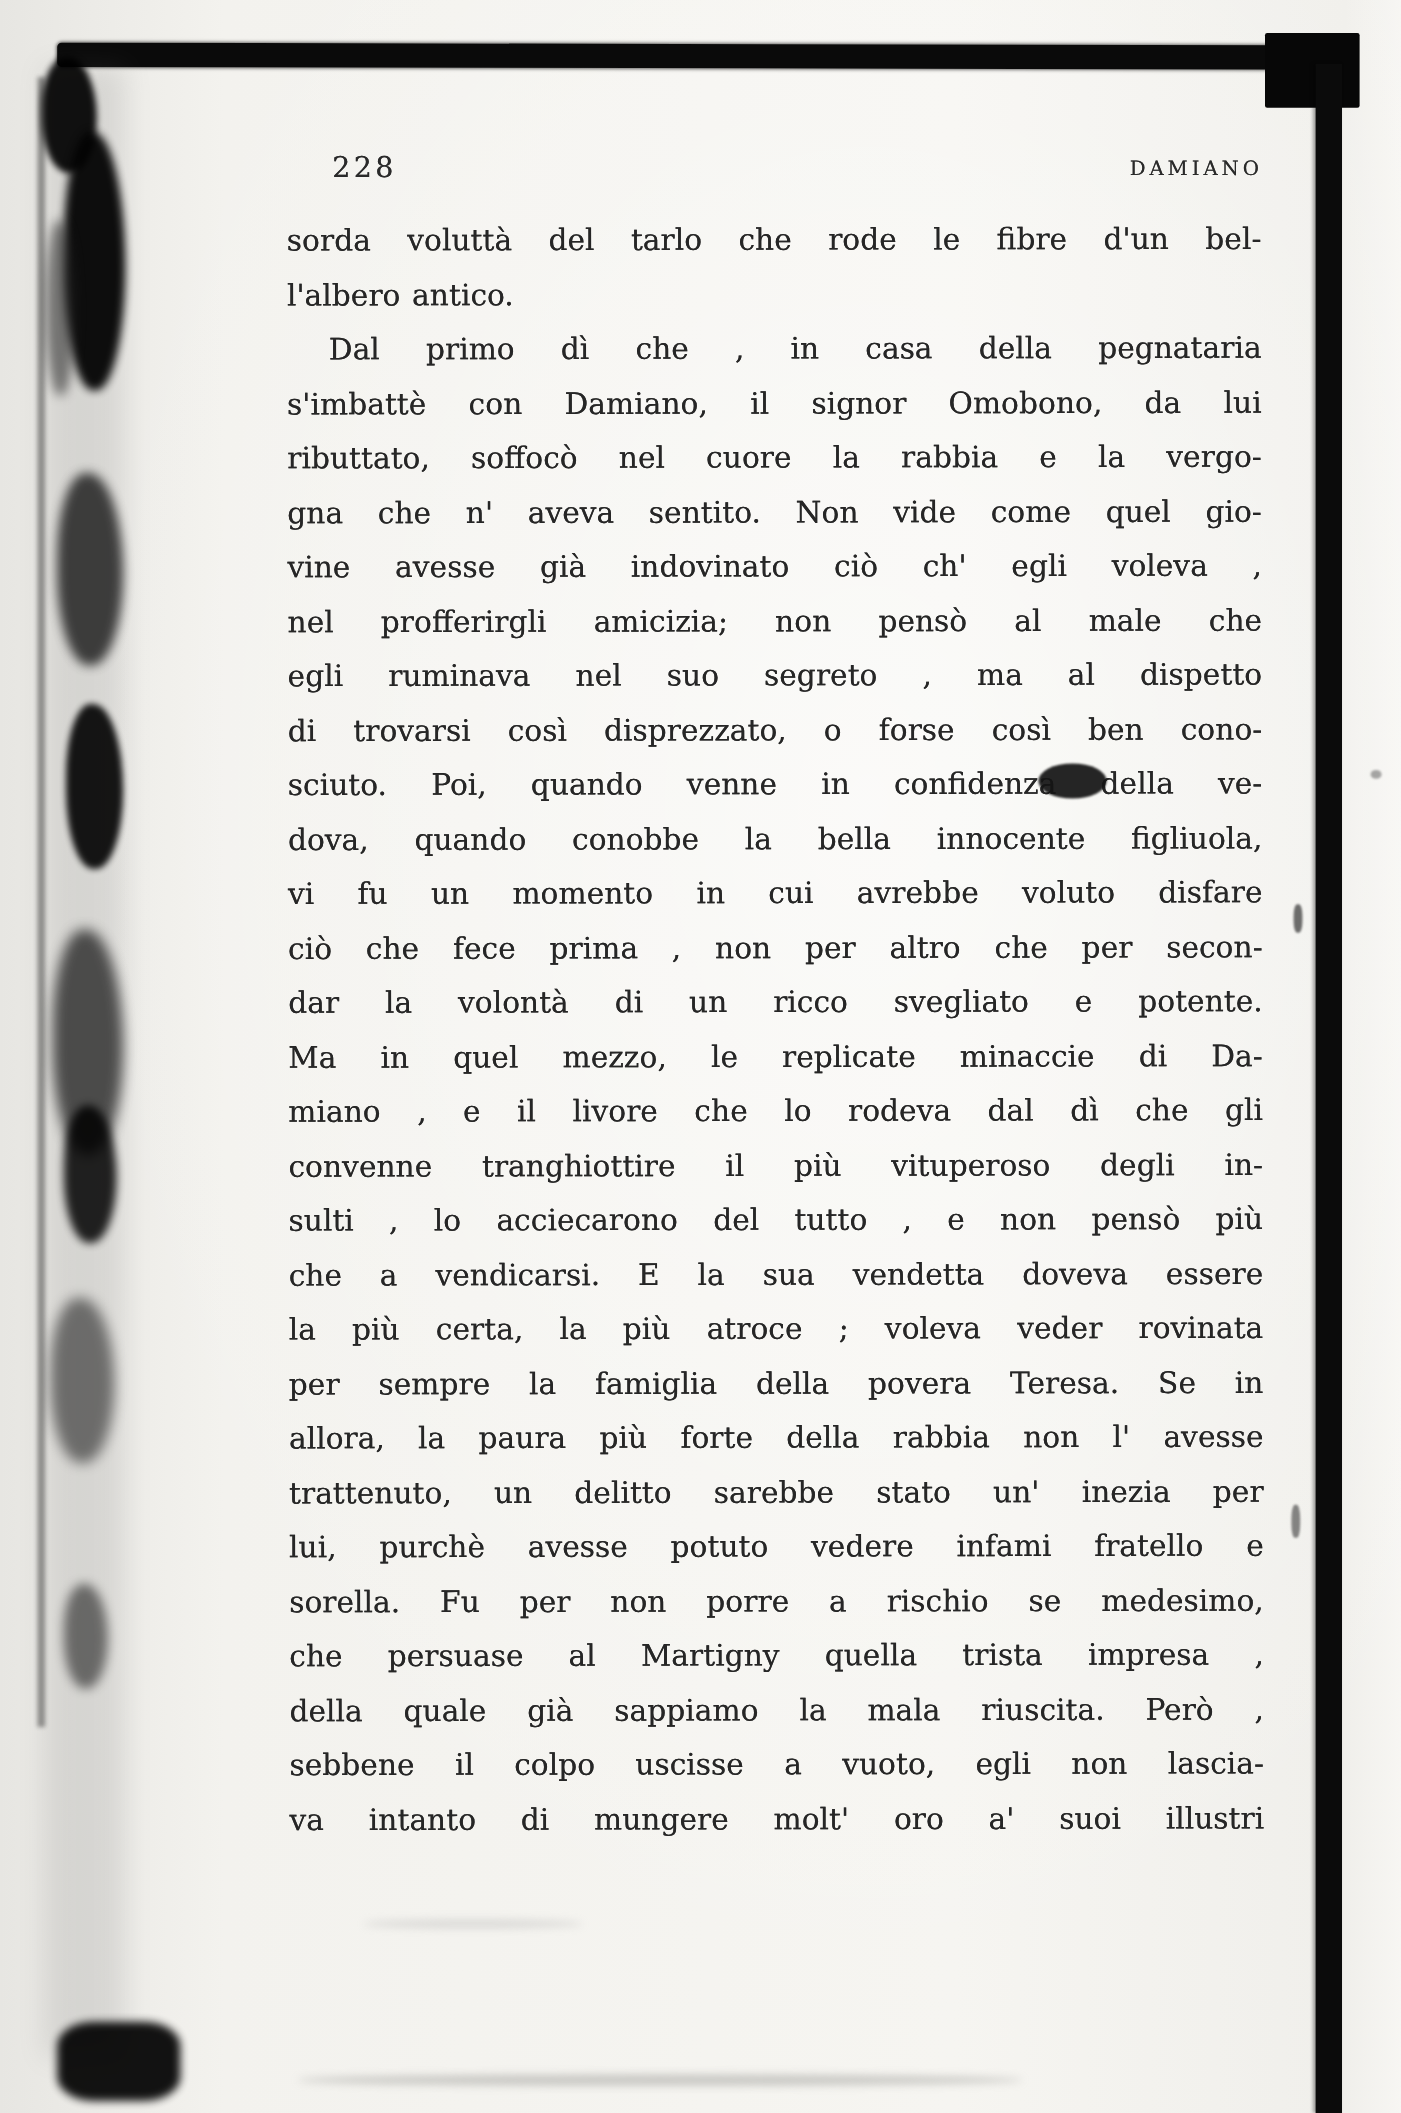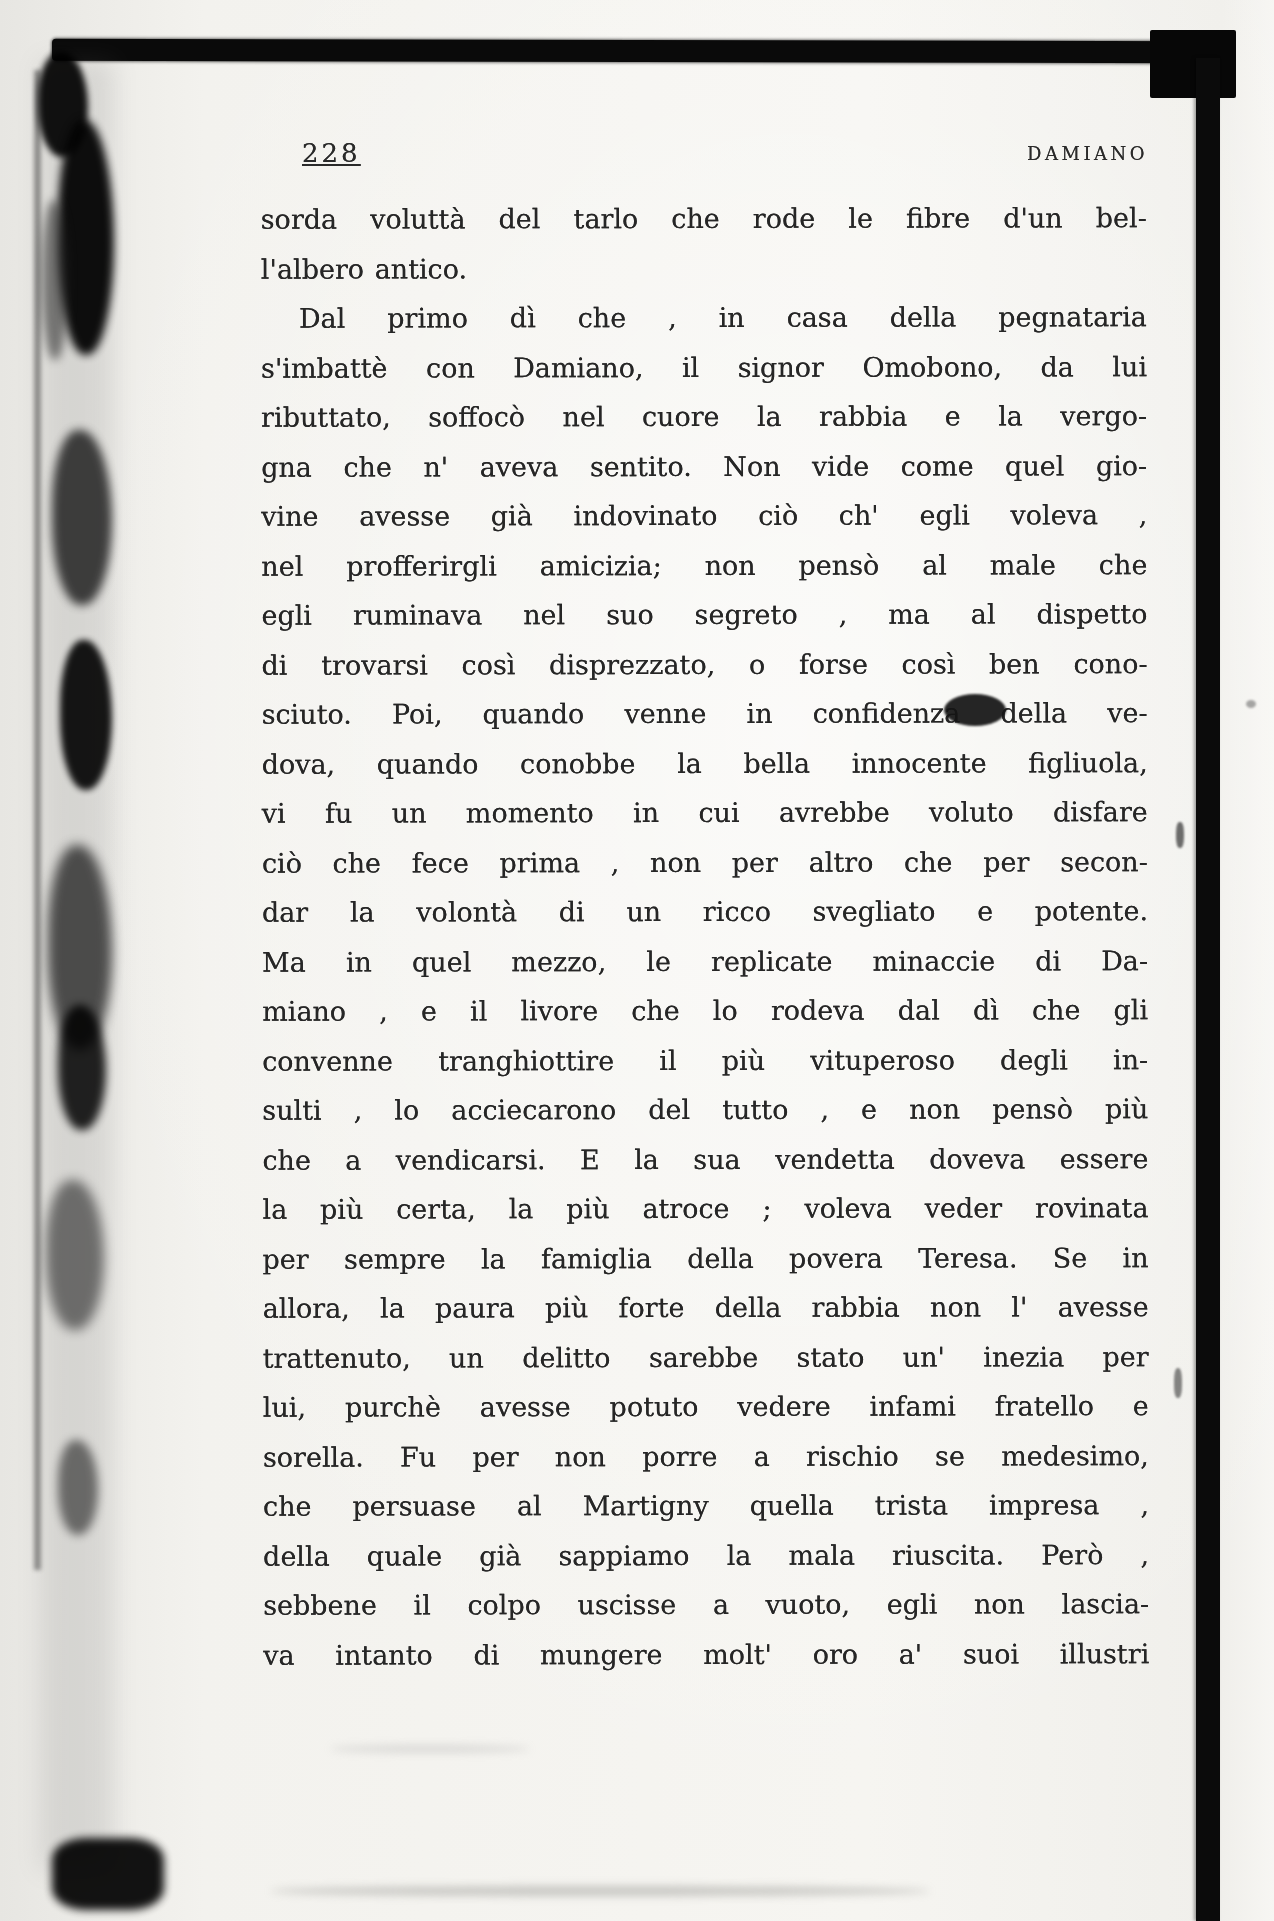--- a/index.html
+++ b/index.html
@@ -27,21 +27,20 @@
     height: 46px;
     color: #2a2a2a;
   }
   .page-number {
     position: absolute;
     left: 40px;
     top: 0;
     font-size: 26px;
     letter-spacing: 3px;
     text-shadow: 0 0 0.6px rgba(25,25,25,0.8);
-    text-decoration: underline;
   }
   .running-title {
     position: absolute;
     left: 0;
     right: 0;
     top: 5px;
     text-align: right;
     font-size: 18px;
     font-weight: normal;
     letter-spacing: 3.5px;

